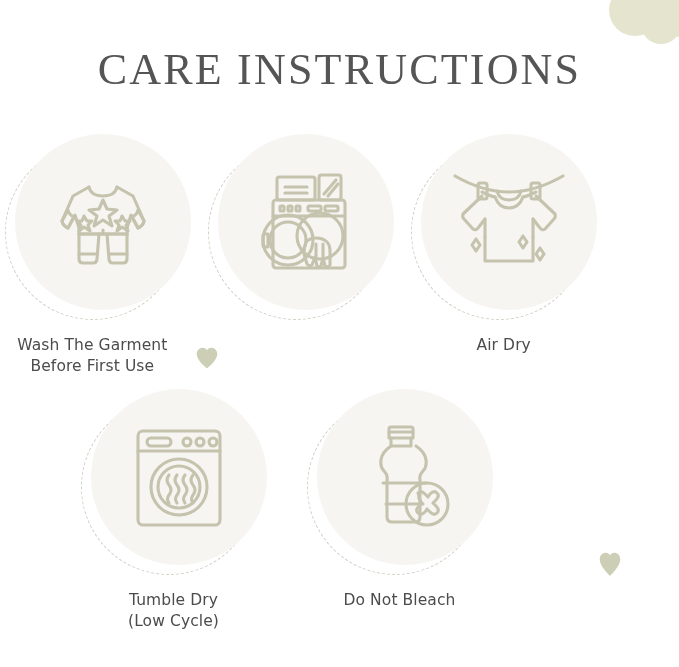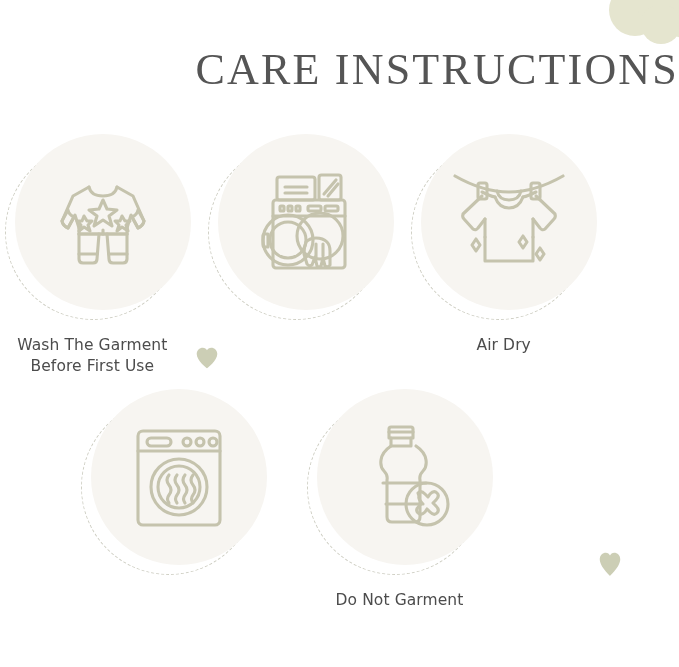--- a/index.html
+++ b/index.html
@@ -25,21 +25,21 @@
     height:86px;
     pointer-events:none;
   }
 
   
   .page-title {
     position:absolute;
     top:44px;
     left:0;
     width:679px;
-    text-align:right;
+    text-align:center;
     font-family:"Liberation Serif", serif;
     font-size:44px;
     letter-spacing:2.2px;
     font-weight:400;
     color:#555555;
     white-space:nowrap;
   }
 
   
   .care-grid {
@@ -266,20 +266,22 @@
             <circle cx="54" cy="66" r="28"></circle>
             <circle cx="54" cy="66" r="21"></circle>
 
             <path d="M44 54 q-4 5 0 10 q4 5 0 10 q-3 4 0 8"></path>
             <path d="M52 54 q-4 5 0 10 q4 5 0 10 q-3 4 0 8"></path>
             <path d="M60 54 q-4 5 0 10 q4 5 0 10 q-3 4 0 8"></path>
             <path d="M68 54 q-4 5 0 10 q4 5 0 10 q-3 4 0 8"></path>
           </svg>
         </div>
       </div>
+      <div class="caption">Tumble Dry
+(Low Cycle)</div>
     </div>
 
     <div class="care-item item-4">
       <div class="circle-wrap">
         <div class="circle-dashed"></div>
         <div class="circle-fill">
           <svg width="104" height="112" viewBox="0 0 104 112" fill="none" stroke="#c5c3ad" stroke-width="3.1" stroke-linecap="round" stroke-linejoin="round">
 
             <path d="M38 6 L58 6 q2 0 2 2 L60 17 L36 17 L36 8 q0 -2 2 -2 z"></path>
             <path d="M36 11 L60 11"></path>
@@ -289,21 +291,21 @@
             <path d="M38 25 q-9 6 -10 14 q-1 7 3 11 q4 4 3 9 L34 96 q0 5 5 5 L62 101 q5 0 5 -5 L67 59 q-1 -5 3 -9 q4 -4 3 -11 q-1 -8 -10 -14"></path>
 
             <path d="M30 62 L73 62"></path>
             <path d="M33 83 L70 83"></path>
 
             <circle cx="74" cy="83" r="21"></circle>
             <path d="M66 75 q-1 3 3 7 l-3 3 q-4 4 -1 7 q3 3 7 -1 l2 -3 l3 3 q4 4 7 1 q3 -3 -1 -7 l-3 -3 l3 -3 q4 -4 1 -7 q-3 -3 -7 1 l-2 3 l-3 -3 q-4 -4 -7 -1 z"></path>
           </svg>
         </div>
       </div>
-      <div class="caption">Do Not Garment</div>
+      <div class="caption">Do Not Bleach</div>
     </div>
 
   </div>
 </div>
 
 <svg class="heart heart-1" viewBox="0 0 24 24" xmlns="http://www.w3.org/2000/svg">
   <path d="M12 21.5 C12 21.5 2.5 14.5 2.5 8.3 C2.5 4.8 5.1 2.5 8.1 2.5 C10 2.5 11.3 3.6 12 4.8 C12.7 3.6 14 2.5 15.9 2.5 C18.9 2.5 21.5 4.8 21.5 8.3 C21.5 14.5 12 21.5 12 21.5 z" fill="#ccceb5"></path>
 </svg>
 
 <svg class="heart heart-2" viewBox="0 0 24 26" xmlns="http://www.w3.org/2000/svg">

